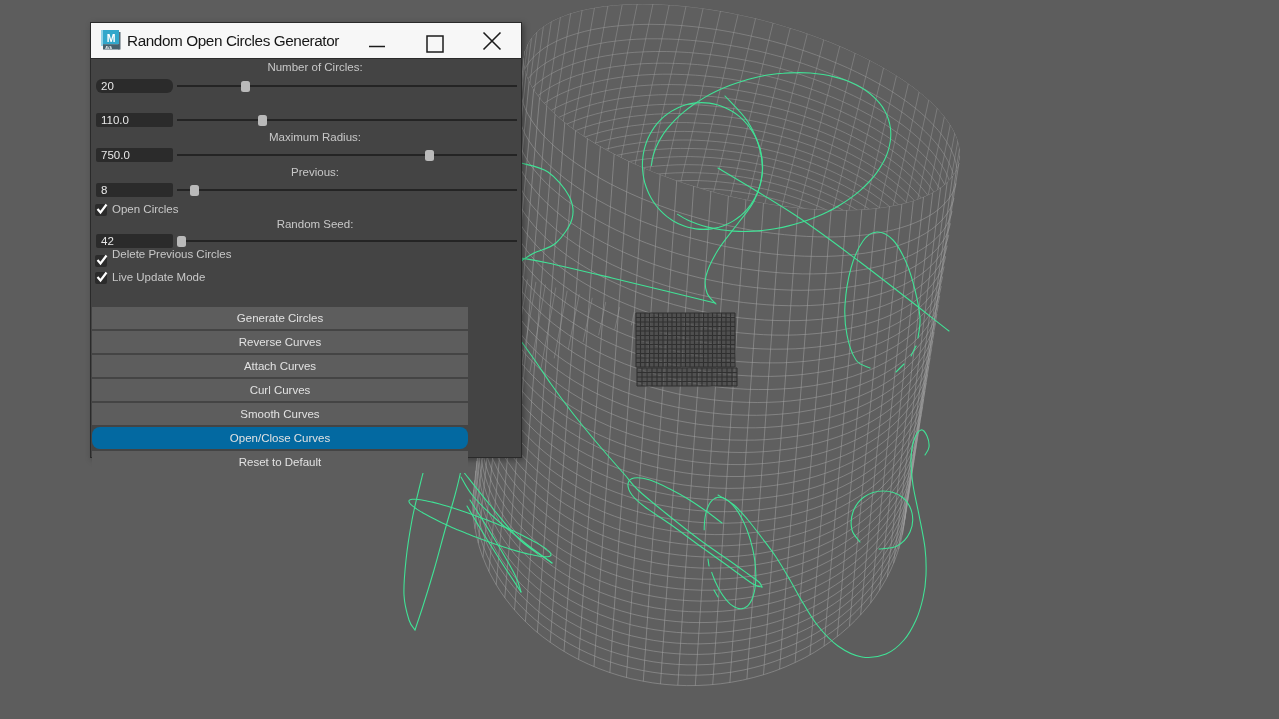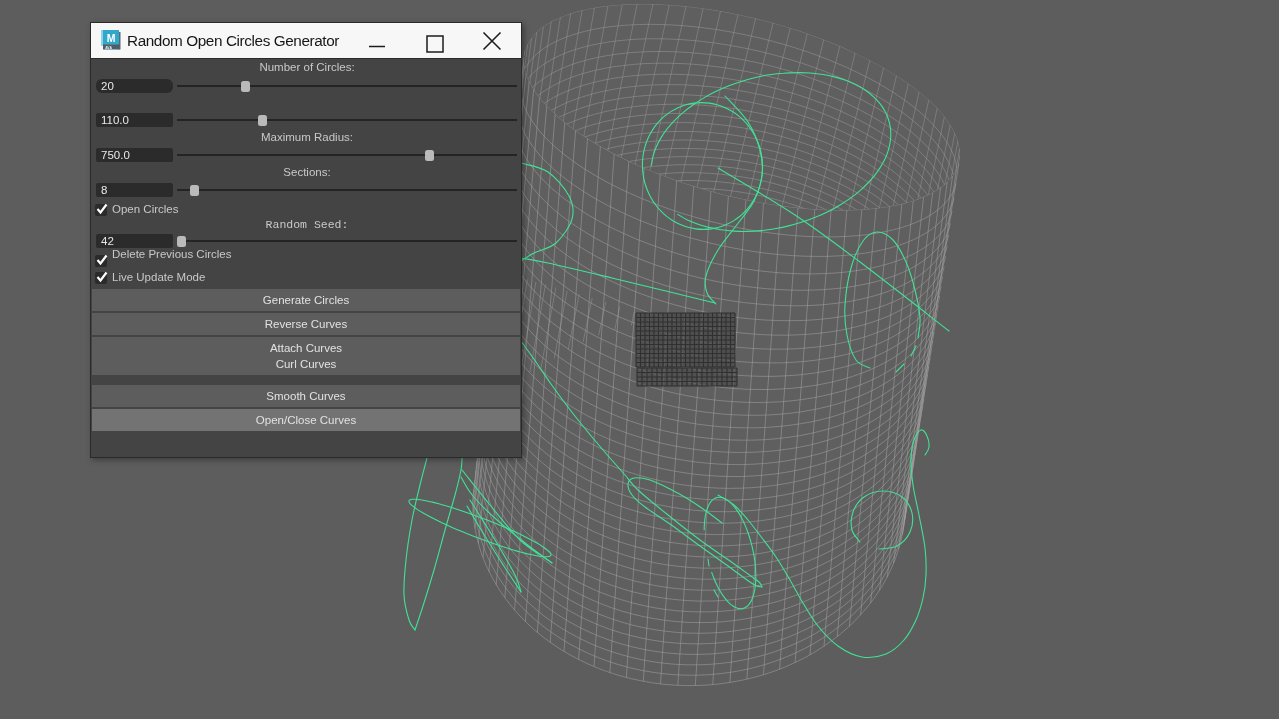--- a/index.html
+++ b/index.html
@@ -6,31 +6,31 @@
   html,body { width:1279px; height:719px; overflow:hidden; background:#5d5d5d;
     font-family:"Liberation Sans", sans-serif; }
   #vp { position:absolute; left:0; top:0; }
   #dlg { position:absolute; left:90px; top:22px; width:432px; height:436px;
      background:#444444; border:1px solid #2a2a2a; box-shadow:2px 2px 6px rgba(0,0,0,0.35); }
   #tbar { position:absolute; left:-1px; top:-1px; width:432px; height:36.5px; background:#f7f7f7; border:1px solid #2a2a2a;}
   #ticon { position:absolute; left:10px; top:7px; width:20px; height:20px; }
   #ttext { position:absolute; left:36px; top:9px; font-size:15.3px; letter-spacing:-0.4px; color:#161616; }
   .wbtn { position:absolute; top:0; width:40px; height:35px; }
   #tmin { left:266px; } #tmax { left:324px; } #tcls { left:381px; }
-  .lbl { position:absolute; left:0; width:432px; text-align:center; font-size:11.5px; color:#c8c8c8; }
+  .lbl { position:absolute; left:8px; width:432px; text-align:center; font-size:11.5px; color:#c8c8c8; }
   .field { position:absolute; left:5px; width:77px; height:14px; background:#2b2b2b;
      border-radius:2px; font-size:11.5px; color:#e8e8e8; padding:0 5px; line-height:14px; }
   .track { position:absolute; left:86px; width:340px; height:2px; background:#242424; }
   .handle { position:absolute; width:9px; height:11px; background:#bababa; border-radius:2.5px; }
   .cb { position:absolute; left:4px; width:12px; height:12px; background:#2b2b2b; border-radius:2px; }
   .cb svg { position:absolute; left:0px; top:-2px; }
   .cbl { position:absolute; left:21px; font-size:11.5px; color:#c8c8c8; }
-  .btn { position:absolute; left:1px; width:428px; height:22px; background:#5d5d5d;
-     text-align:center; font-size:11.5px; color:#e2e2e2; line-height:22px; }
-  .btn.hl { background:#737373; }
+  .btn { position:absolute; left:1px; width:376px; height:22px; background:#5d5d5d;
+     text-align:center; font-size:11.5px; color:#e2e2e2; line-height:22px;margin-top:18px; }
+  .btn.hl { background:#0369a1;border-radius:8px; }
 </style>
 </head>
 <body>
 <div id="vp">
 <svg xmlns="http://www.w3.org/2000/svg" width="1279" height="719" viewBox="0 0 1279 719">
 <rect width="1279" height="719" fill="#5d5d5d"></rect>
 <defs>
         <clipPath id="disk">
           <path d="M958.9,163.1 L956.8,169.0 L953.6,174.6 L949.5,179.8 L944.3,184.7 L938.1,189.3 L931.0,193.4 L923.0,197.1 L914.1,200.4 L904.3,203.2 L893.8,205.5 L882.5,207.4 L870.5,208.8 L857.9,209.7 L844.7,210.0 L831.1,209.9 L817.0,209.3 L802.5,208.2 L787.8,206.6 L772.8,204.5 L757.6,201.9 L742.4,198.8 L727.2,195.4 L712.1,191.4 L697.1,187.1 L682.3,182.4 L667.8,177.3 L653.7,171.9 L640.0,166.2 L626.8,160.1 L614.2,153.8 L602.2,147.3 L590.9,140.6 L580.3,133.7 L570.5,126.7 L561.5,119.6 L553.4,112.4 L546.2,105.3 L540.0,98.1 L534.8,90.9 L530.6,83.9 L527.4,76.9 L525.2,70.1 L524.1,63.5 L524.1,57.1 L525.1,50.9 L527.2,45.0 L530.4,39.4 L534.5,34.2 L539.7,29.3 L545.9,24.7 L553.0,20.6 L561.0,16.9 L569.9,13.6 L579.7,10.8 L590.2,8.5 L601.5,6.6 L613.5,5.2 L626.1,4.3 L639.3,4.0 L652.9,4.1 L667.0,4.7 L681.5,5.8 L696.2,7.4 L711.2,9.5 L726.4,12.1 L741.6,15.2 L756.8,18.6 L771.9,22.6 L786.9,26.9 L801.7,31.6 L816.2,36.7 L830.3,42.1 L844.0,47.8 L857.2,53.9 L869.8,60.2 L881.8,66.7 L893.1,73.4 L903.7,80.3 L913.5,87.3 L922.5,94.4 L930.6,101.6 L937.8,108.7 L944.0,115.9 L949.2,123.1 L953.4,130.1 L956.6,137.1 L958.8,143.9 L959.9,150.5 L959.9,156.9 L958.9,163.1Z"></path>
         </clipPath>
@@ -322,25 +322,25 @@
   <div class="field" style="top:56px;border-radius:6px;">20</div>
   <div class="track" style="top:62px;"></div>
   <div class="handle" style="left:150.0px;top:57.5px;"></div>
   <div class="field" style="top:90px;">110.0</div>
   <div class="track" style="top:96px;"></div>
   <div class="handle" style="left:167.0px;top:91.5px;"></div>
   <div class="lbl" style="top:107.5px;">Maximum Radius:</div>
   <div class="field" style="top:125px;">750.0</div>
   <div class="track" style="top:131px;"></div>
   <div class="handle" style="left:333.5px;top:126.5px;"></div>
-  <div class="lbl" style="top:142.5px;">Sections:</div>
+  <div class="lbl" style="top:142.5px;">Previous:</div>
   <div class="field" style="top:160px;">8</div>
   <div class="track" style="top:166px;"></div>
   <div class="handle" style="left:99.0px;top:161.5px;"></div>
-  <div class="lbl" style="top:195px;font-family:Liberation Mono, monospace;">Random Seed:</div>
+  <div class="lbl" style="top:195px;">Random Seed:</div>
   <div class="field" style="top:211px;">42</div>
   <div class="track" style="top:217px;"></div>
   <div class="handle" style="left:86.0px;top:212.5px;"></div>
   <div class="cb" style="top:180.5px;">
       <svg width="14" height="14" viewBox="0 0 14 14">
         <path d="M2.5 7 L5.5 10.5 L11.5 2.5" stroke="#fff" stroke-width="2.2" fill="none"></path>
       </svg>
     </div>
   <div class="cbl" style="top:179.5px;">Open Circles</div>
   <div class="cb" style="top:232px;">
@@ -351,16 +351,17 @@
   <div class="cbl" style="top:217px;margin-top:8px;">Delete Previous Circles</div>
   <div class="cb" style="top:249px;">
       <svg width="14" height="14" viewBox="0 0 14 14">
         <path d="M2.5 7 L5.5 10.5 L11.5 2.5" stroke="#fff" stroke-width="2.2" fill="none"></path>
       </svg>
     </div>
   <div class="cbl" style="top:248px;">Live Update Mode</div>
   <div class="btn" style="top:266px;">Generate Circles</div>
   <div class="btn" style="top:290px;">Reverse Curves</div>
   <div class="btn" style="top:314px;">Attach Curves</div>
-  <div class="btn" style="top:330px;">Curl Curves</div>
+  <div class="btn" style="top:338px;">Curl Curves</div>
   <div class="btn" style="top:362px;">Smooth Curves</div>
   <div class="btn hl" style="top:386px;">Open/Close Curves</div>
+  <div class="btn" style="top:410px;">Reset to Default</div>
 </div>
 
 </body></html>

